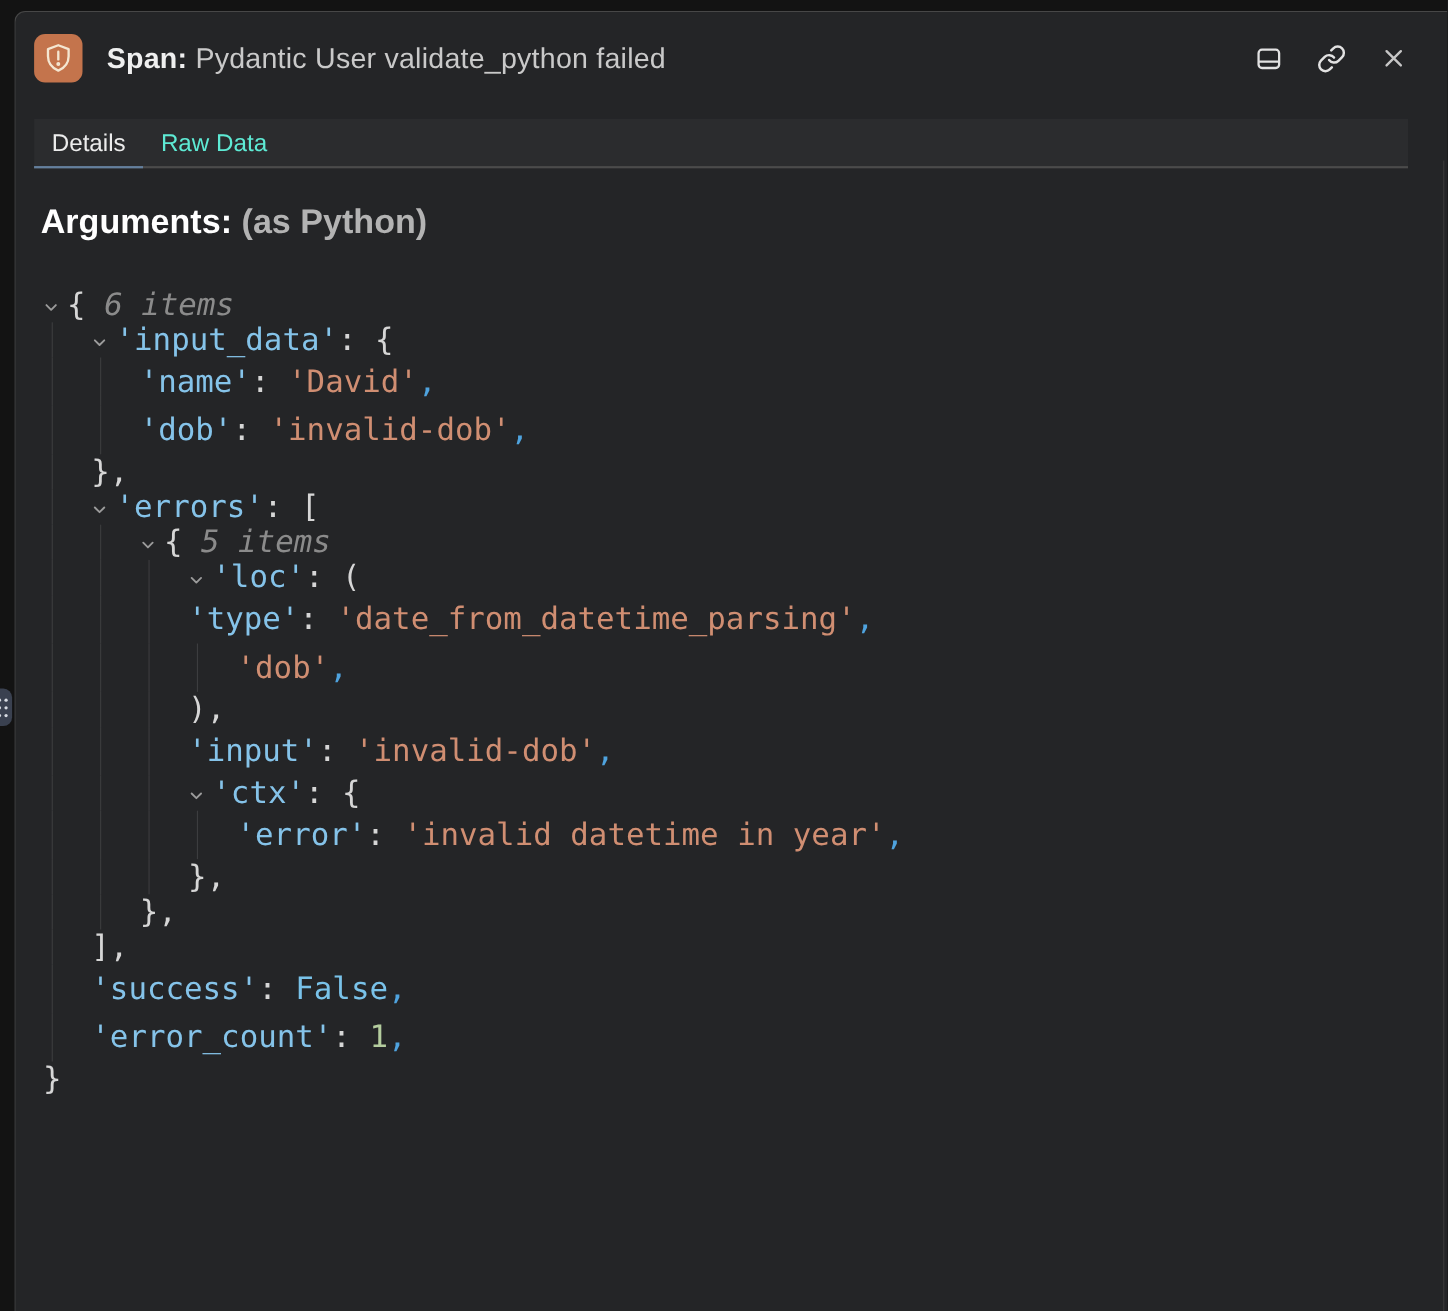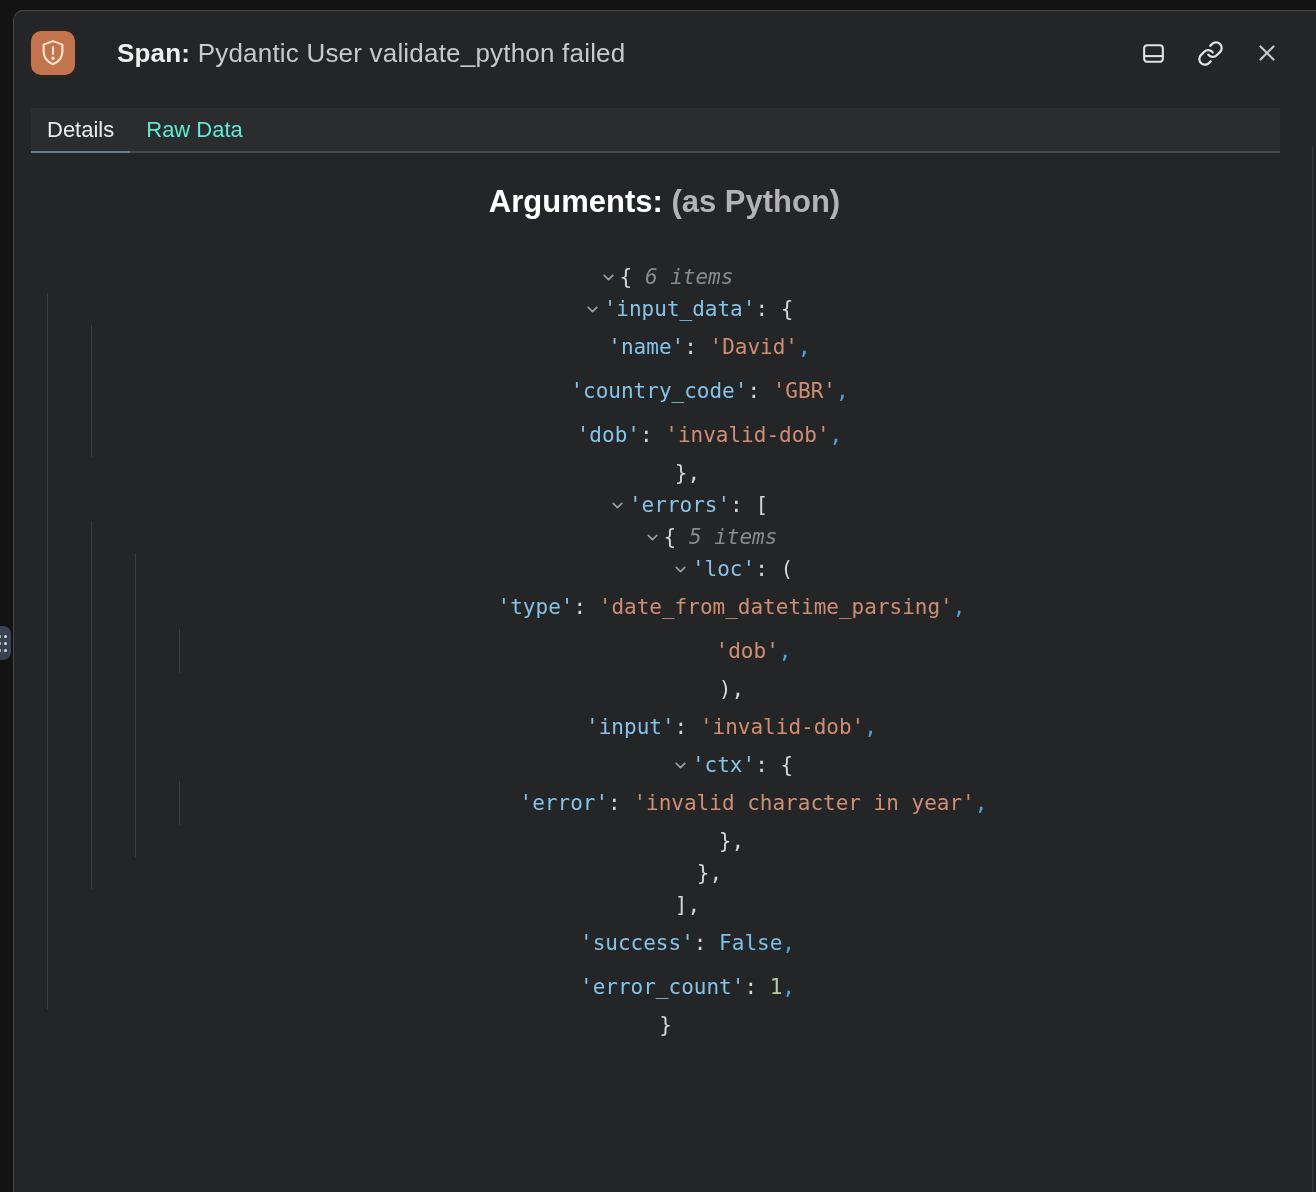--- a/index.html
+++ b/index.html
@@ -14,45 +14,45 @@
   }
 
   
   .header { display: flex; align-items: center; padding: 20px 26px 0 17px; }
   .level-icon {
     width: 44px; height: 44px; border-radius: 10px; flex: 0 0 auto;
     background: var(--accent-orange, #c4744c);
     display: flex; align-items: center; justify-content: center;
   }
   .title { margin-left: 22px; font-size: 26px; color: #c9c9c9; letter-spacing: .2px; white-space: nowrap; }
-  .title b { color: #efefef; font-weight: bold; margin-left: 20px; }
+  .title b { color: #efefef; font-weight: bold; }
   .header-actions { margin-left: auto; display: flex; align-items: center; gap: 27px; padding-right: 8px; }
   .icon-btn { background: none; border: none; cursor: pointer; width: 30px; height: 30px;
               display: flex; align-items: center; justify-content: center; }
 
   
   .tabbar {
     margin: 33px 36px 0 17px; height: 45px;
     background: #2b2c2e; border-bottom: 2px solid #4b4b4b;
     display: flex; align-items: stretch;
   }
   .tab {
     padding: 0 16px; font-size: 22px; color: #5eead4;
     display: flex; align-items: center; cursor: pointer;
     border-bottom: 2px solid transparent; margin-bottom: -2px;
   }
   .tab.active { color: #ececec; border-bottom-color: var(--tab-underline, #64809e); }
 
   
-  .content { padding: 0 24px 0 23px; text-align: center; }
+  .content { padding: 0 24px 0 23px; }
   .args-heading { margin: 30px 0 14px; font-size: 31px; line-height: 38px; font-weight: bold; color: #ffffff; }
   .args-heading .suffix { color: #b3b3b3; }
 
   
-  .code { font-family: "DejaVu Sans Mono", monospace; font-size: 21px; color: #d6d6d6; margin-top: 40px; }
+  .code { font-family: "DejaVu Sans Mono", monospace; font-size: 28px; color: #d6d6d6; margin-top: 40px; }
   .line { position: relative; line-height: 32px; white-space: pre; }
   .line.pad { padding-top: 6px; padding-bottom: 6px; }
   .guide { position: absolute; top: 0; bottom: 0; width: 1px; background: #3c3d3f; }
   .chev { display: inline-block; width: 22px; }
   .chev svg { vertical-align: -1px; }
   .t-key   { color: var(--key, #85c3e9); }
   .t-str   { color: var(--string, #d08e72); }
   .t-punct { color: var(--punct, #d6d6d6); }
   .t-comma { color: var(--comma, #4fa3de); }
   .t-bool  { color: var(--bool, #79c2e9); }
@@ -115,40 +115,39 @@
   <div class="content">
     <h2 class="args-heading"><span>Arguments:</span><span class="suffix"> (as Python)</span></h2>
     <div class="code">
         <div class="line" style="padding-left: 2px;"><span class="chev"><svg width="15" height="15" viewBox="0 0 14 14" fill="none" stroke="#9b9b9b" stroke-width="1.6" stroke-linecap="round" stroke-linejoin="round">
               <path d="M3 5l4 4 4-4"></path>
             </svg></span><span class="t-punct">{ </span><span class="t-meta">6 items</span></div>
         <div class="line" style="padding-left: 46px;"><i class="guide" style="left: 10px;"></i><span class="chev"><svg width="15" height="15" viewBox="0 0 14 14" fill="none" stroke="#9b9b9b" stroke-width="1.6" stroke-linecap="round" stroke-linejoin="round">
               <path d="M3 5l4 4 4-4"></path>
             </svg></span><span class="t-key">'input_data'</span><span class="t-punct">: {</span></div>
         <div class="line pad" style="padding-left: 90px;"><i class="guide" style="left: 10px;"></i><i class="guide" style="left: 54px;"></i><span class="t-key">'name'</span><span class="t-punct">: </span><span class="t-str">'David'</span><span class="t-comma">,</span></div>
-        <div class="line pad" style="padding-left: 90px;"><i class="guide" style="left: 10px;"></i><i class="guide" style="left: 54px;"></i><span class="t-key">'country_code'</span><span class="t-punct">: </span><span class="t-str">'GBR'</span><span class="t-comma">,</span></div>
         <div class="line pad" style="padding-left: 90px;"><i class="guide" style="left: 10px;"></i><i class="guide" style="left: 54px;"></i><span class="t-key">'dob'</span><span class="t-punct">: </span><span class="t-str">'invalid-dob'</span><span class="t-comma">,</span></div>
         <div class="line" style="padding-left: 46px;"><i class="guide" style="left: 10px;"></i><span class="t-punct">},</span></div>
         <div class="line" style="padding-left: 46px;"><i class="guide" style="left: 10px;"></i><span class="chev"><svg width="15" height="15" viewBox="0 0 14 14" fill="none" stroke="#9b9b9b" stroke-width="1.6" stroke-linecap="round" stroke-linejoin="round">
               <path d="M3 5l4 4 4-4"></path>
             </svg></span><span class="t-key">'errors'</span><span class="t-punct">: [</span></div>
         <div class="line" style="padding-left: 90px;"><i class="guide" style="left: 10px;"></i><i class="guide" style="left: 54px;"></i><span class="chev"><svg width="15" height="15" viewBox="0 0 14 14" fill="none" stroke="#9b9b9b" stroke-width="1.6" stroke-linecap="round" stroke-linejoin="round">
               <path d="M3 5l4 4 4-4"></path>
             </svg></span><span class="t-punct">{ </span><span class="t-meta">5 items</span></div>
         <div class="line" style="padding-left: 134px;"><i class="guide" style="left: 10px;"></i><i class="guide" style="left: 54px;"></i><i class="guide" style="left: 98px;"></i><span class="chev"><svg width="15" height="15" viewBox="0 0 14 14" fill="none" stroke="#9b9b9b" stroke-width="1.6" stroke-linecap="round" stroke-linejoin="round">
               <path d="M3 5l4 4 4-4"></path>
             </svg></span><span class="t-key">'loc'</span><span class="t-punct">: (</span></div>
         <div class="line pad" style="padding-left: 134px;"><i class="guide" style="left: 10px;"></i><i class="guide" style="left: 54px;"></i><i class="guide" style="left: 98px;"></i><span class="t-key">'type'</span><span class="t-punct">: </span><span class="t-str">'date_from_datetime_parsing'</span><span class="t-comma">,</span></div>
         <div class="line pad" style="padding-left: 178px;"><i class="guide" style="left: 10px;"></i><i class="guide" style="left: 54px;"></i><i class="guide" style="left: 98px;"></i><i class="guide" style="left: 142px;"></i><span class="t-str">'dob'</span><span class="t-comma">,</span></div>
         <div class="line" style="padding-left: 134px;"><i class="guide" style="left: 10px;"></i><i class="guide" style="left: 54px;"></i><i class="guide" style="left: 98px;"></i><span class="t-punct">),</span></div>
         <div class="line pad" style="padding-left: 134px;"><i class="guide" style="left: 10px;"></i><i class="guide" style="left: 54px;"></i><i class="guide" style="left: 98px;"></i><span class="t-key">'input'</span><span class="t-punct">: </span><span class="t-str">'invalid-dob'</span><span class="t-comma">,</span></div>
         <div class="line" style="padding-left: 134px;"><i class="guide" style="left: 10px;"></i><i class="guide" style="left: 54px;"></i><i class="guide" style="left: 98px;"></i><span class="chev"><svg width="15" height="15" viewBox="0 0 14 14" fill="none" stroke="#9b9b9b" stroke-width="1.6" stroke-linecap="round" stroke-linejoin="round">
               <path d="M3 5l4 4 4-4"></path>
             </svg></span><span class="t-key">'ctx'</span><span class="t-punct">: {</span></div>
-        <div class="line pad" style="padding-left: 178px;"><i class="guide" style="left: 10px;"></i><i class="guide" style="left: 54px;"></i><i class="guide" style="left: 98px;"></i><i class="guide" style="left: 142px;"></i><span class="t-key">'error'</span><span class="t-punct">: </span><span class="t-str">'invalid character in year'</span><span class="t-comma">,</span></div>
+        <div class="line pad" style="padding-left: 178px;"><i class="guide" style="left: 10px;"></i><i class="guide" style="left: 54px;"></i><i class="guide" style="left: 98px;"></i><i class="guide" style="left: 142px;"></i><span class="t-key">'error'</span><span class="t-punct">: </span><span class="t-str">'invalid datetime in year'</span><span class="t-comma">,</span></div>
         <div class="line" style="padding-left: 134px;"><i class="guide" style="left: 10px;"></i><i class="guide" style="left: 54px;"></i><i class="guide" style="left: 98px;"></i><span class="t-punct">},</span></div>
         <div class="line" style="padding-left: 90px;"><i class="guide" style="left: 10px;"></i><i class="guide" style="left: 54px;"></i><span class="t-punct">},</span></div>
         <div class="line" style="padding-left: 46px;"><i class="guide" style="left: 10px;"></i><span class="t-punct">],</span></div>
         <div class="line pad" style="padding-left: 46px;"><i class="guide" style="left: 10px;"></i><span class="t-key">'success'</span><span class="t-punct">: </span><span class="t-bool">False</span><span class="t-comma">,</span></div>
         <div class="line pad" style="padding-left: 46px;"><i class="guide" style="left: 10px;"></i><span class="t-key">'error_count'</span><span class="t-punct">: </span><span class="t-num">1</span><span class="t-comma">,</span></div>
         <div class="line" style="padding-left: 2px;"><span class="t-punct">}</span></div>
       </div>
   </div>
 
   <div class="scroll-line"></div>

